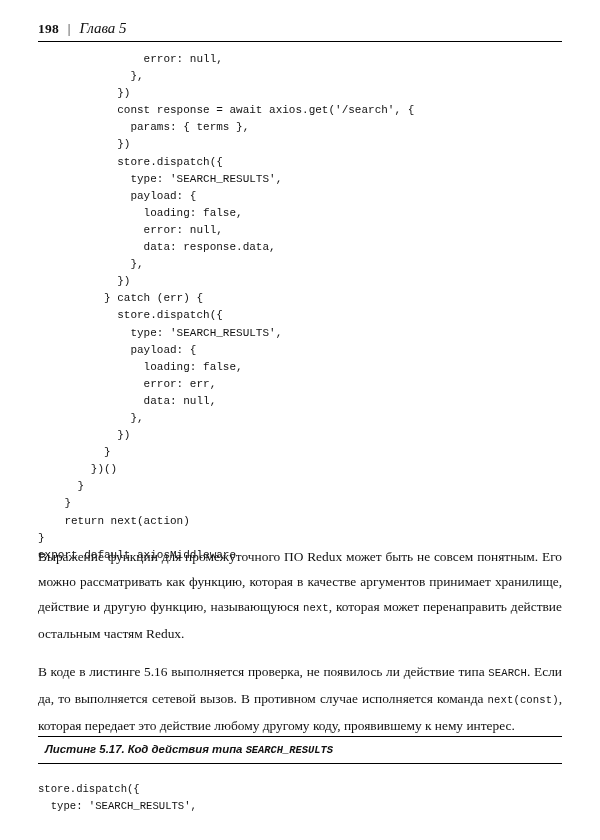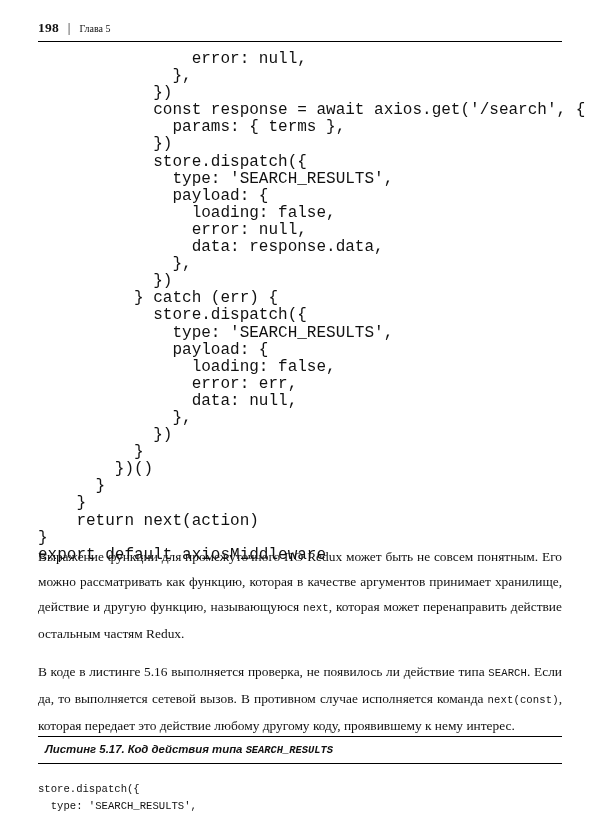--- a/index.html
+++ b/index.html
@@ -36,39 +36,40 @@
   .runhead .folio {
     font-weight: bold;
     font-size: 13.5px;
     letter-spacing: 0.2px;
   }
   .runhead .sep {
     font-size: 13px;
     color: #111;
   }
   .runhead .chapter {
-    font-size: 10px;
+    font-style: italic;
+    font-size: 15px;
   }
   .runhead-rule {
     position: absolute;
     top: 41px;
     left: 38px;
     width: 524px;
     height: 1px;
     background: #000;
   }
 
   
   .code {
     position: absolute;
     top: 51px;
     left: 38px;
     width: 524px;
     font-family: "Liberation Mono", monospace;
-    font-size: 16px;
+    font-size: 11px;
     line-height: 17.1px;
     white-space: pre;
     color: #111;
   }
   .code .ln { display: block; min-height: 17.1px; }
 
   
   .body {
     position: absolute;
     top: 540px;

